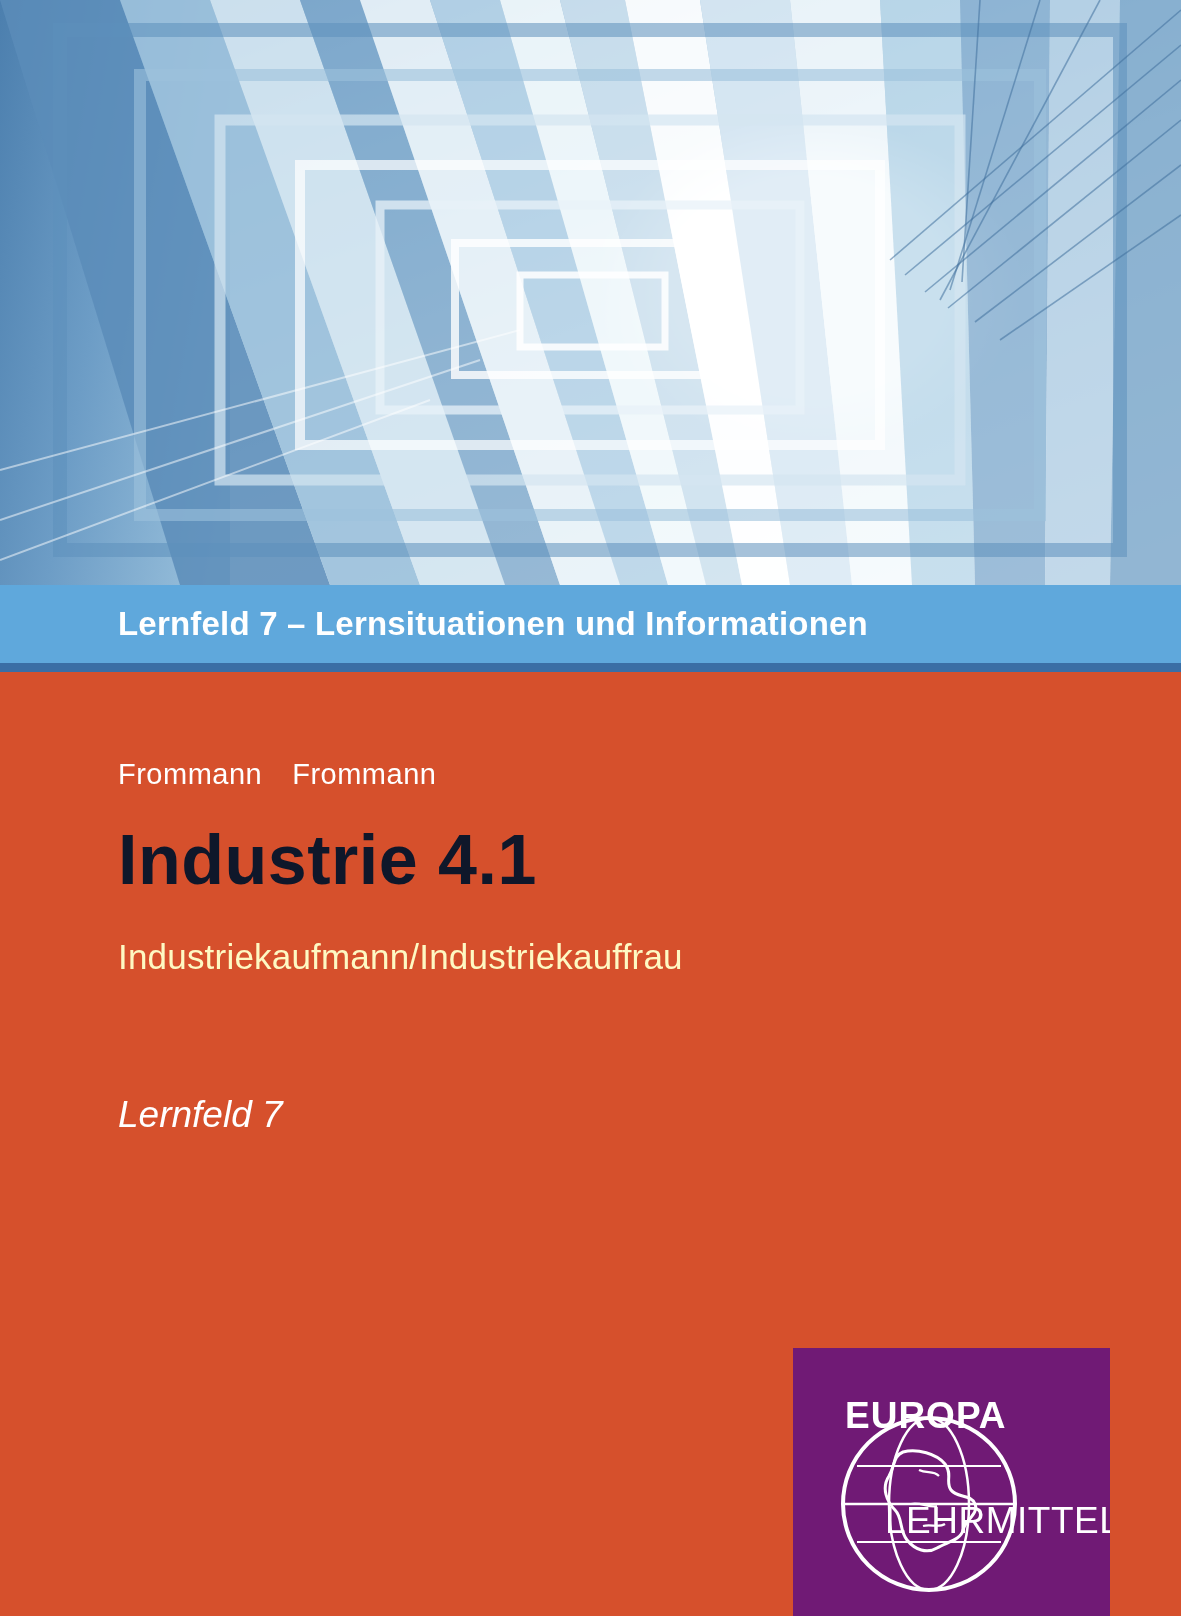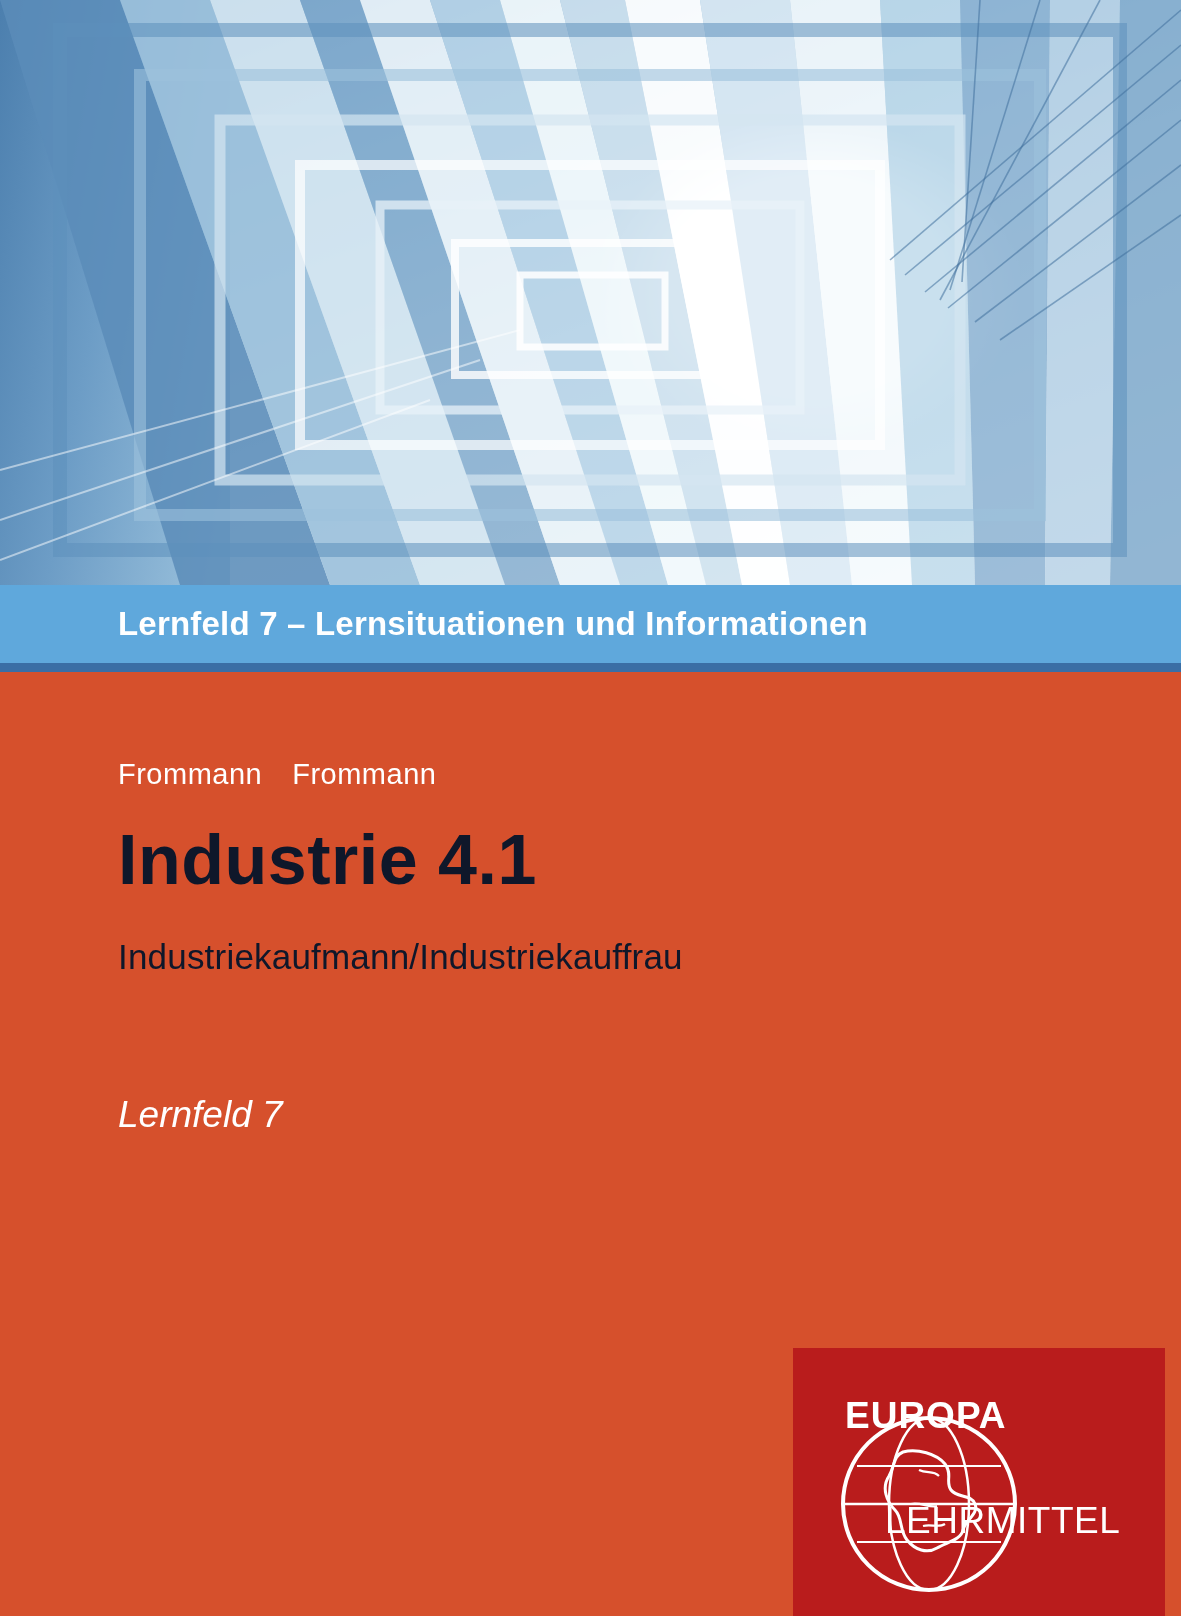--- a/index.html
+++ b/index.html
@@ -99,21 +99,21 @@
     top: 148px;
     color: #0f172a;
     font-size: 70px;
     font-weight: bold;
     letter-spacing: 0.5px;
   }
   .subtitle {
     position: absolute;
     left: 118px;
     top: 265px;
-    color: #0f172a;
+    color: #fef9c3;
     font-size: 35px;
     letter-spacing: 0.2px;
   }
   .topic {
     position: absolute;
     left: 118px;
     top: 336px;
     color: #ffffff;
     font-size: 48px;
     letter-spacing: 0.3px;
@@ -125,23 +125,23 @@
     color: #ffffff;
     font-size: 37px;
     font-style: italic;
   }
 
   
   .logo-box {
     position: absolute;
     left: 793px;
     top: 1348px;
-    width: 372px;
+    width: 317px;
     height: 268px;
-    background: #b91c1c;
+    background: #701a75;
     overflow: hidden;
   }
   .logo-europa {
     position: absolute;
     left: 52px;
     top: 47px;
     color: #ffffff;
     font-size: 37px;
     font-weight: bold;
     letter-spacing: 1px;

